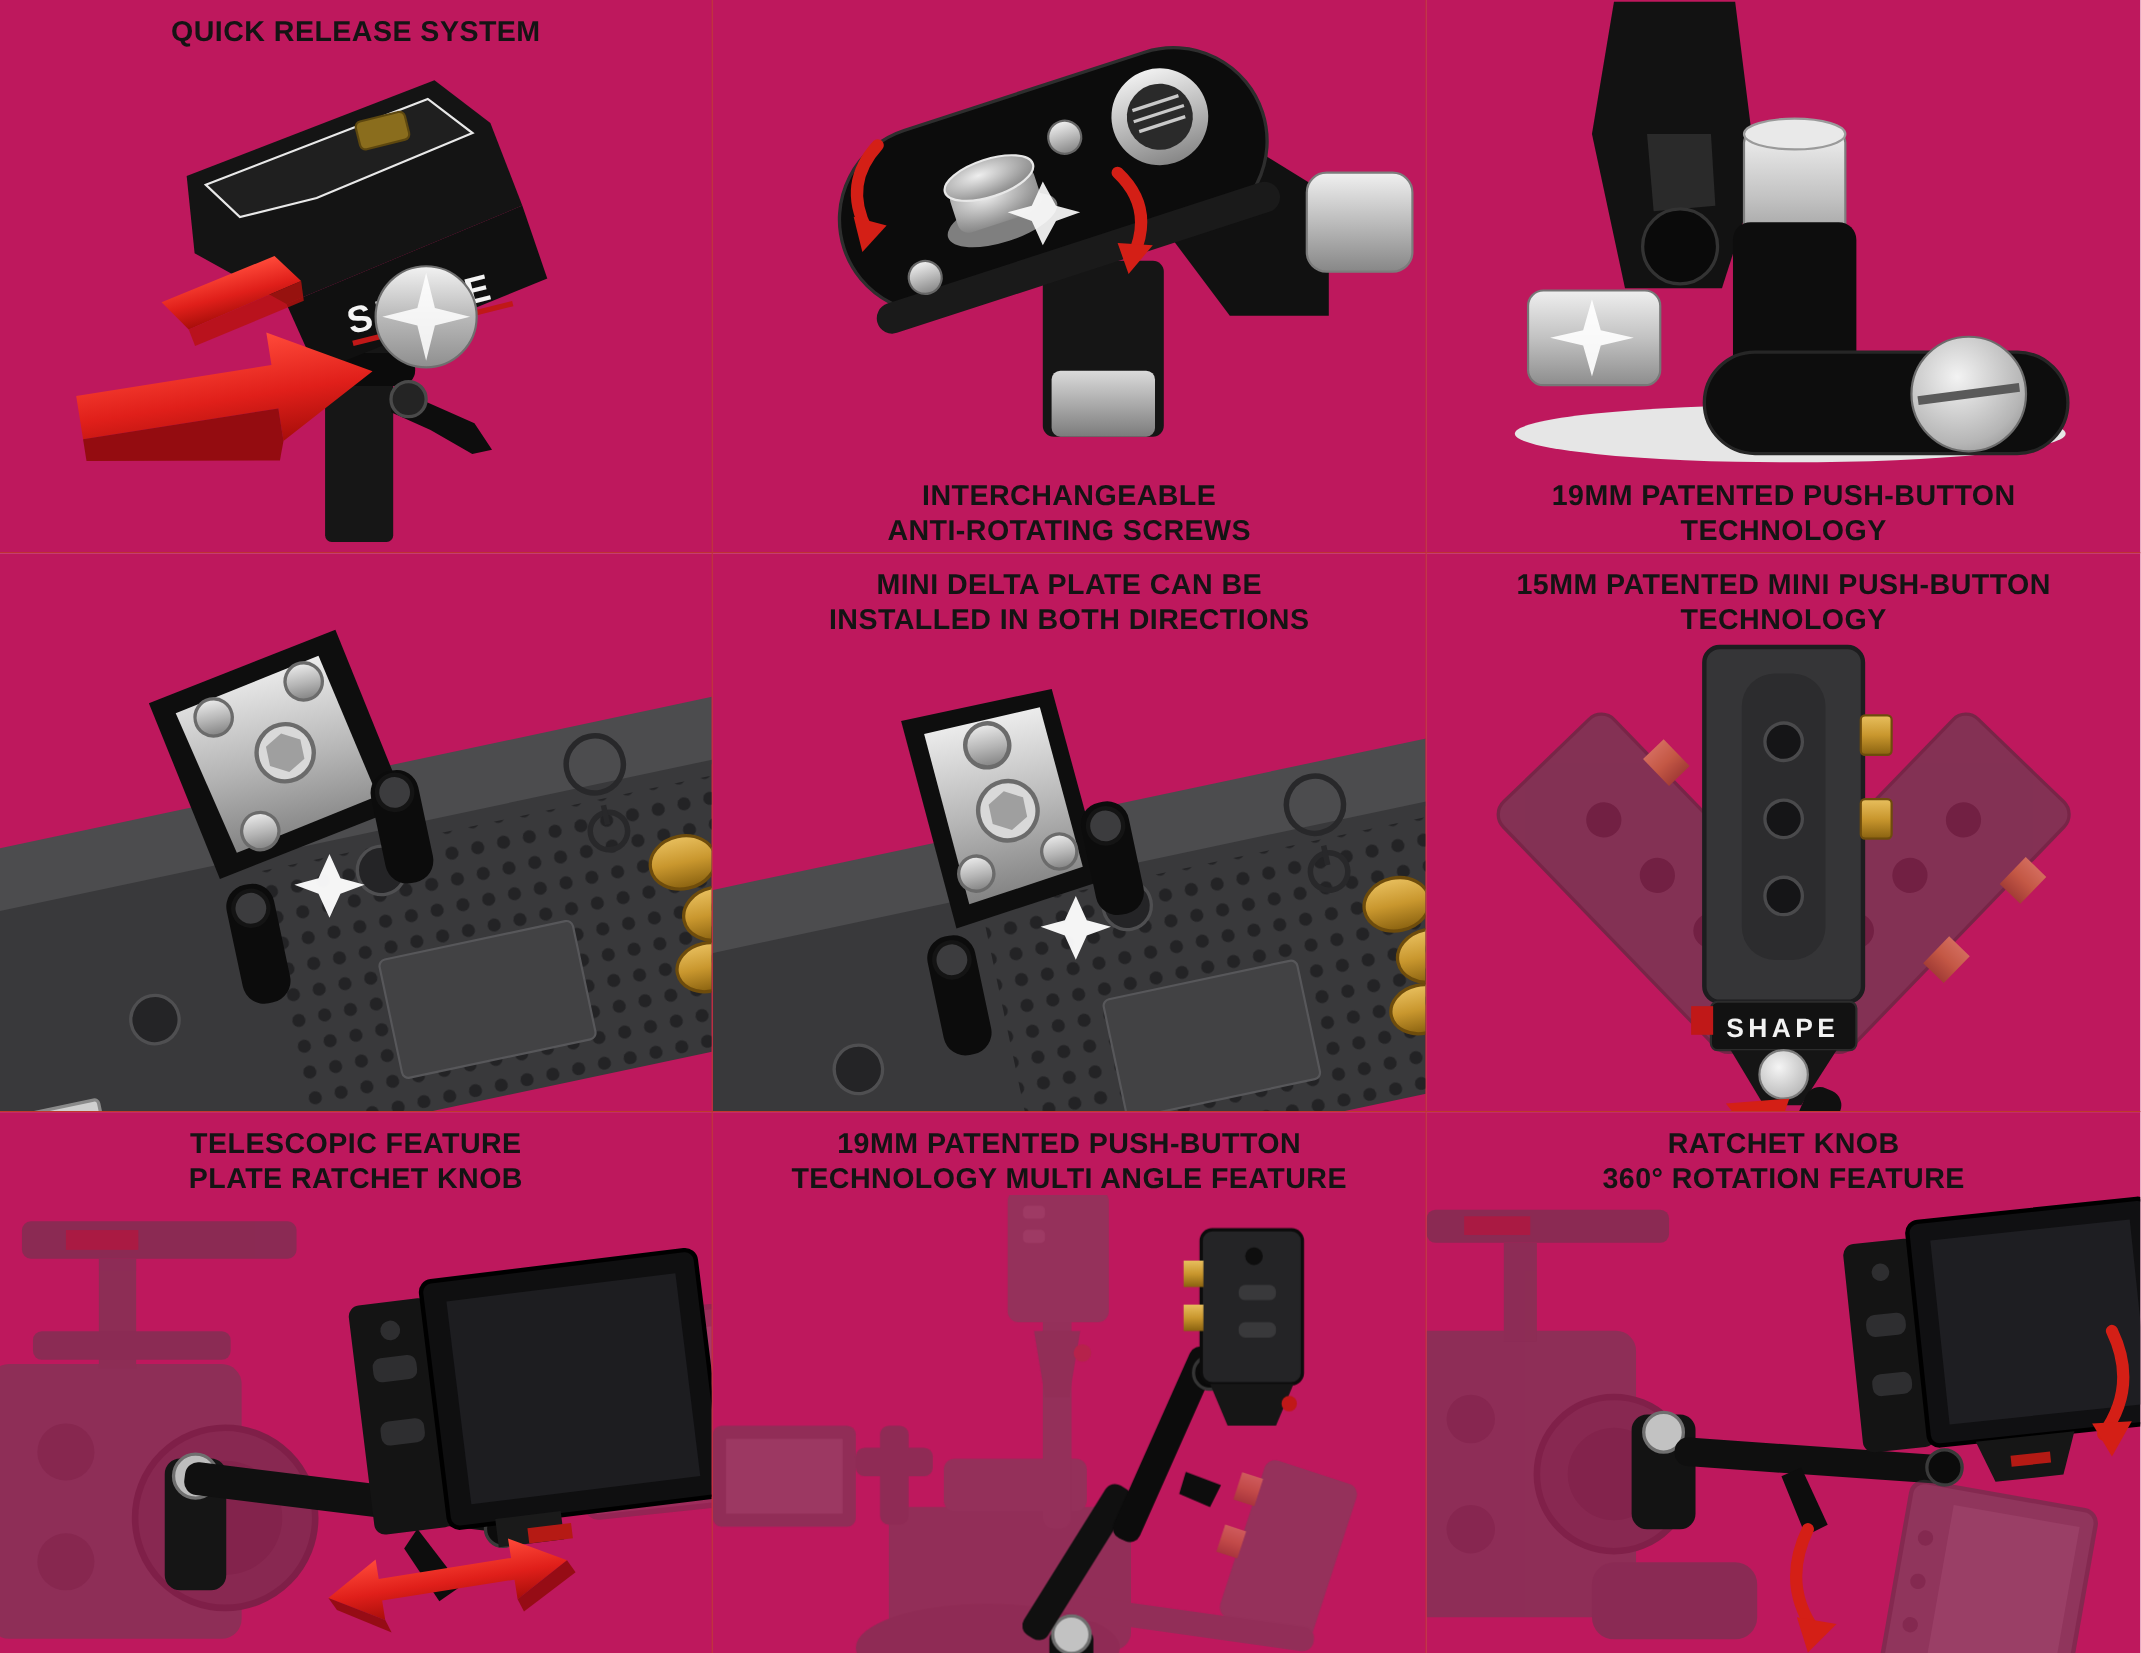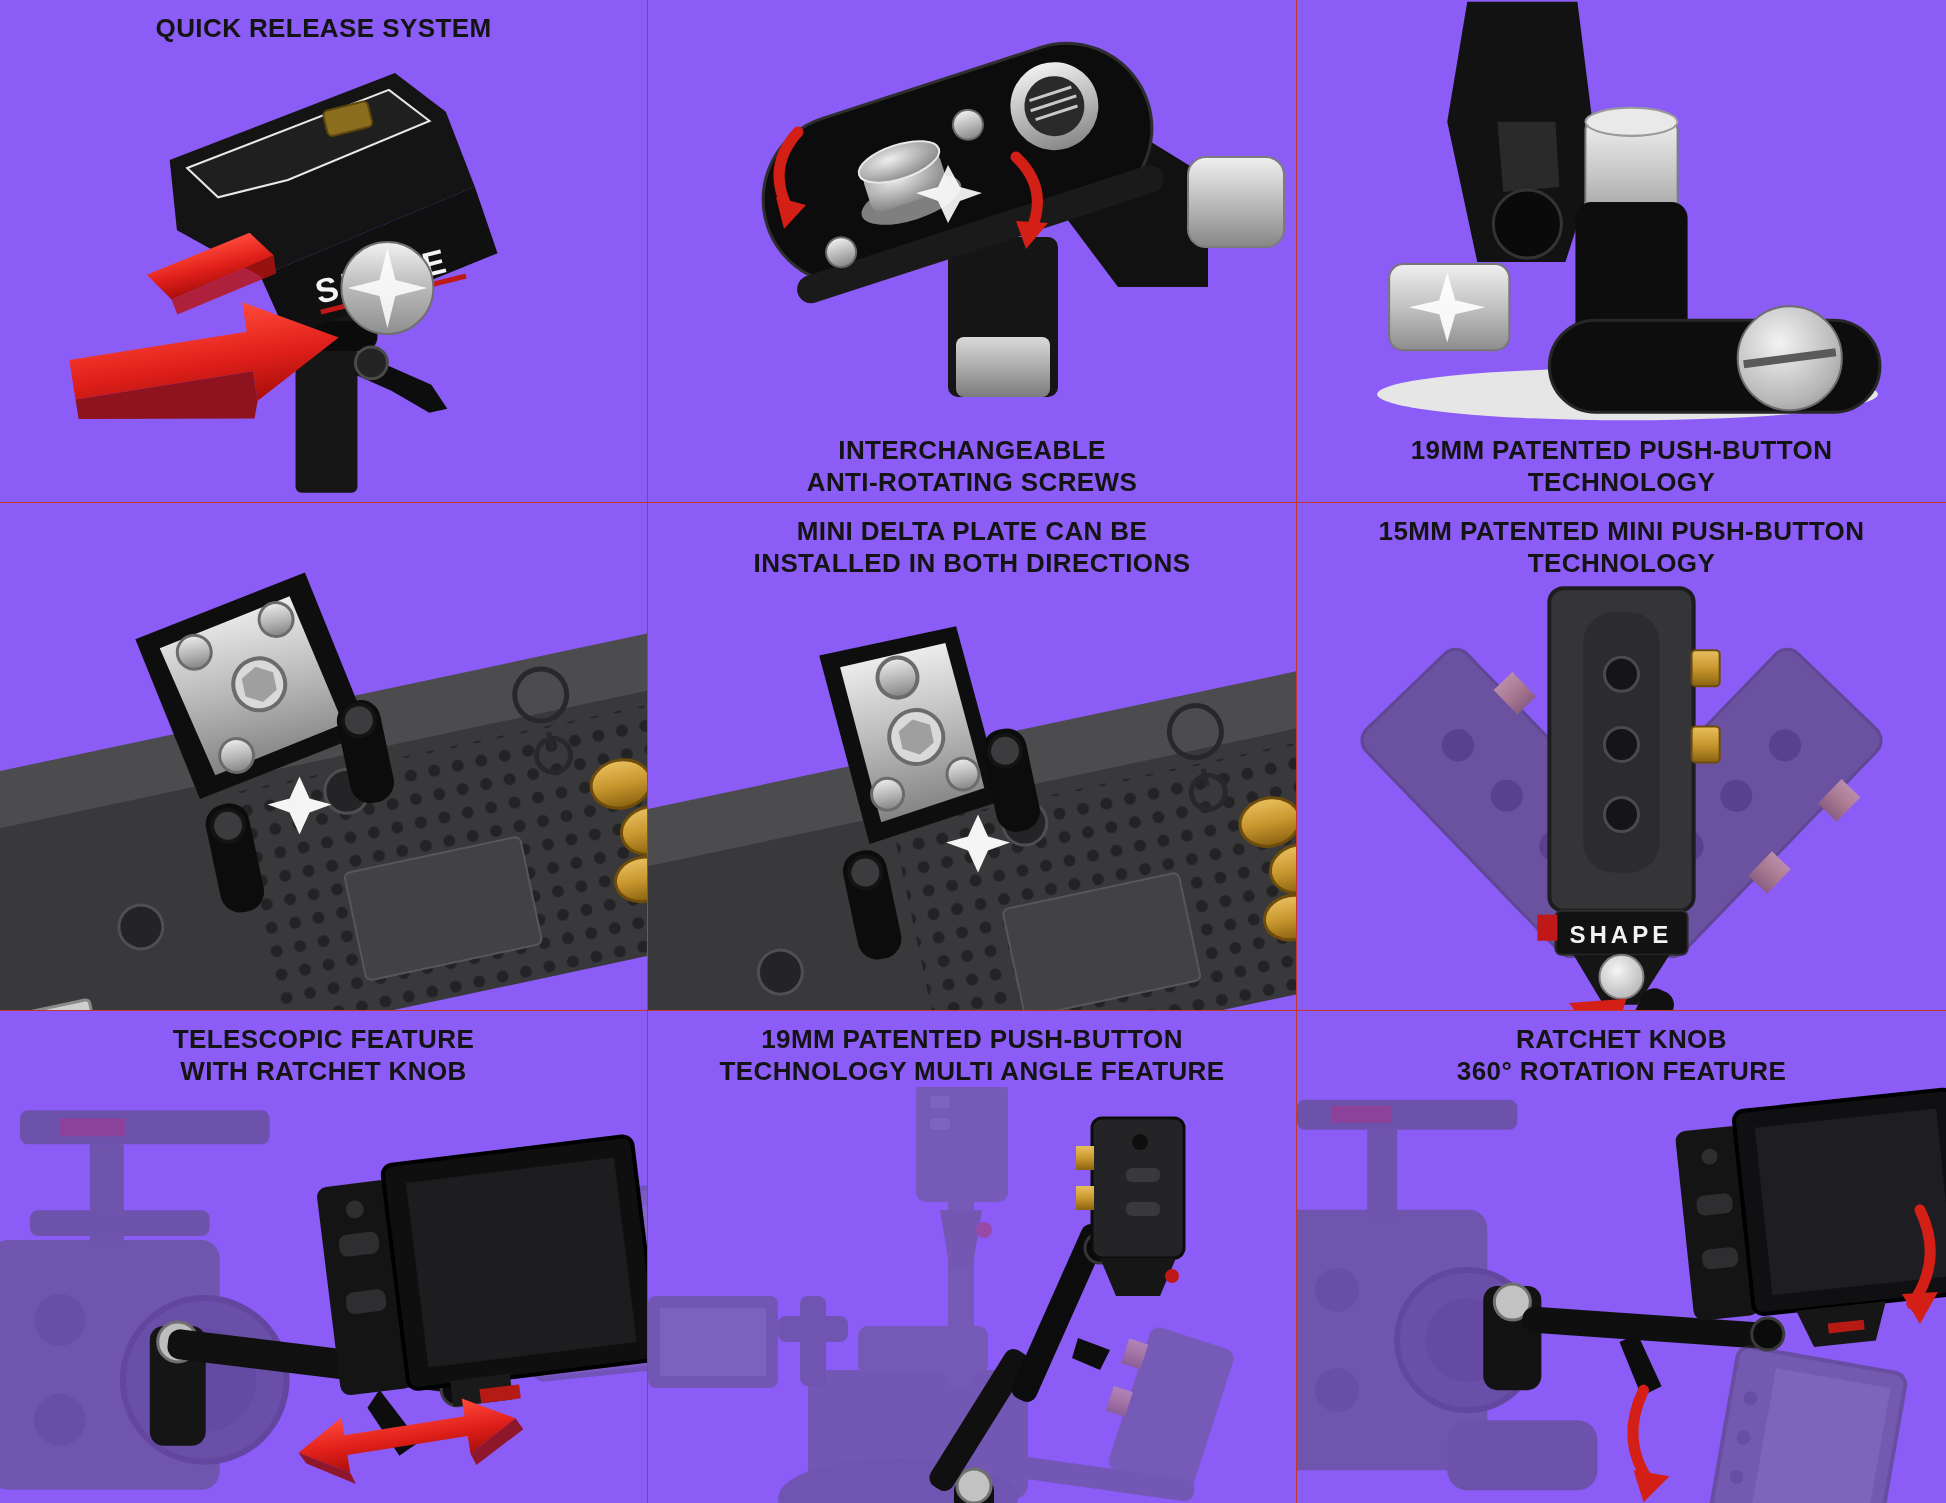--- a/index.html
+++ b/index.html
@@ -4,21 +4,21 @@
 <style>
   html,body{margin:0;padding:0;background:#ffffff;}
   body{width:1946px;height:1503px;overflow:hidden;font-family:"Liberation Sans",sans-serif;}
   .grid{
     display:grid;width:1946px;height:1503px;
     grid-template-columns:648px 649px 649px;
     grid-template-rows:503px 508px 492px;
   }
   .cell{
     position:relative;display:flex;flex-direction:column;
-    overflow:hidden;background:#8b5cf6;
+    overflow:hidden;background:#be185d;
   }
   .cell.bR{border-right:1px solid #c0392b;}
   .cell.bB{border-bottom:1px solid #c0392b;}
   .cap{
     width:100%;text-align:center;font-weight:bold;color:#141414;
     font-size:26px;line-height:32px;letter-spacing:.4px;white-space:pre-line;
   }
   .cap.top{margin-top:12px;}
   .cap.bot{margin-bottom:4px;}
   .illus{flex:1 1 auto;width:100%;display:flex;align-items:center;justify-content:center;min-height:0;}
@@ -347,21 +347,21 @@
 
         <g transform="rotate(-38 286 440)">
           <polygon points="208,432 288,432 288,414 336,446 288,478 288,460 208,460" fill="#d41f16"></polygon>
         </g>
       </svg>
     </div>
   </section>
 
   <section class="cell bR">
     <div class="cap top">TELESCOPIC FEATURE
-WITH RATCHET KNOB</div>
+PLATE RATCHET KNOB</div>
     <div class="illus">
       <svg viewBox="0 0 648 410" preserveAspectRatio="xMidYMid meet">
         <defs>
           <linearGradient id="g7red" x1="0" y1="0" x2="0" y2="1">
             <stop offset="0" stop-color="#ff4a3a"></stop>
               <stop offset=".55" stop-color="#e01f1a"></stop>
               <stop offset="1" stop-color="#a80e0a"></stop>
           </linearGradient>
         </defs>
 

